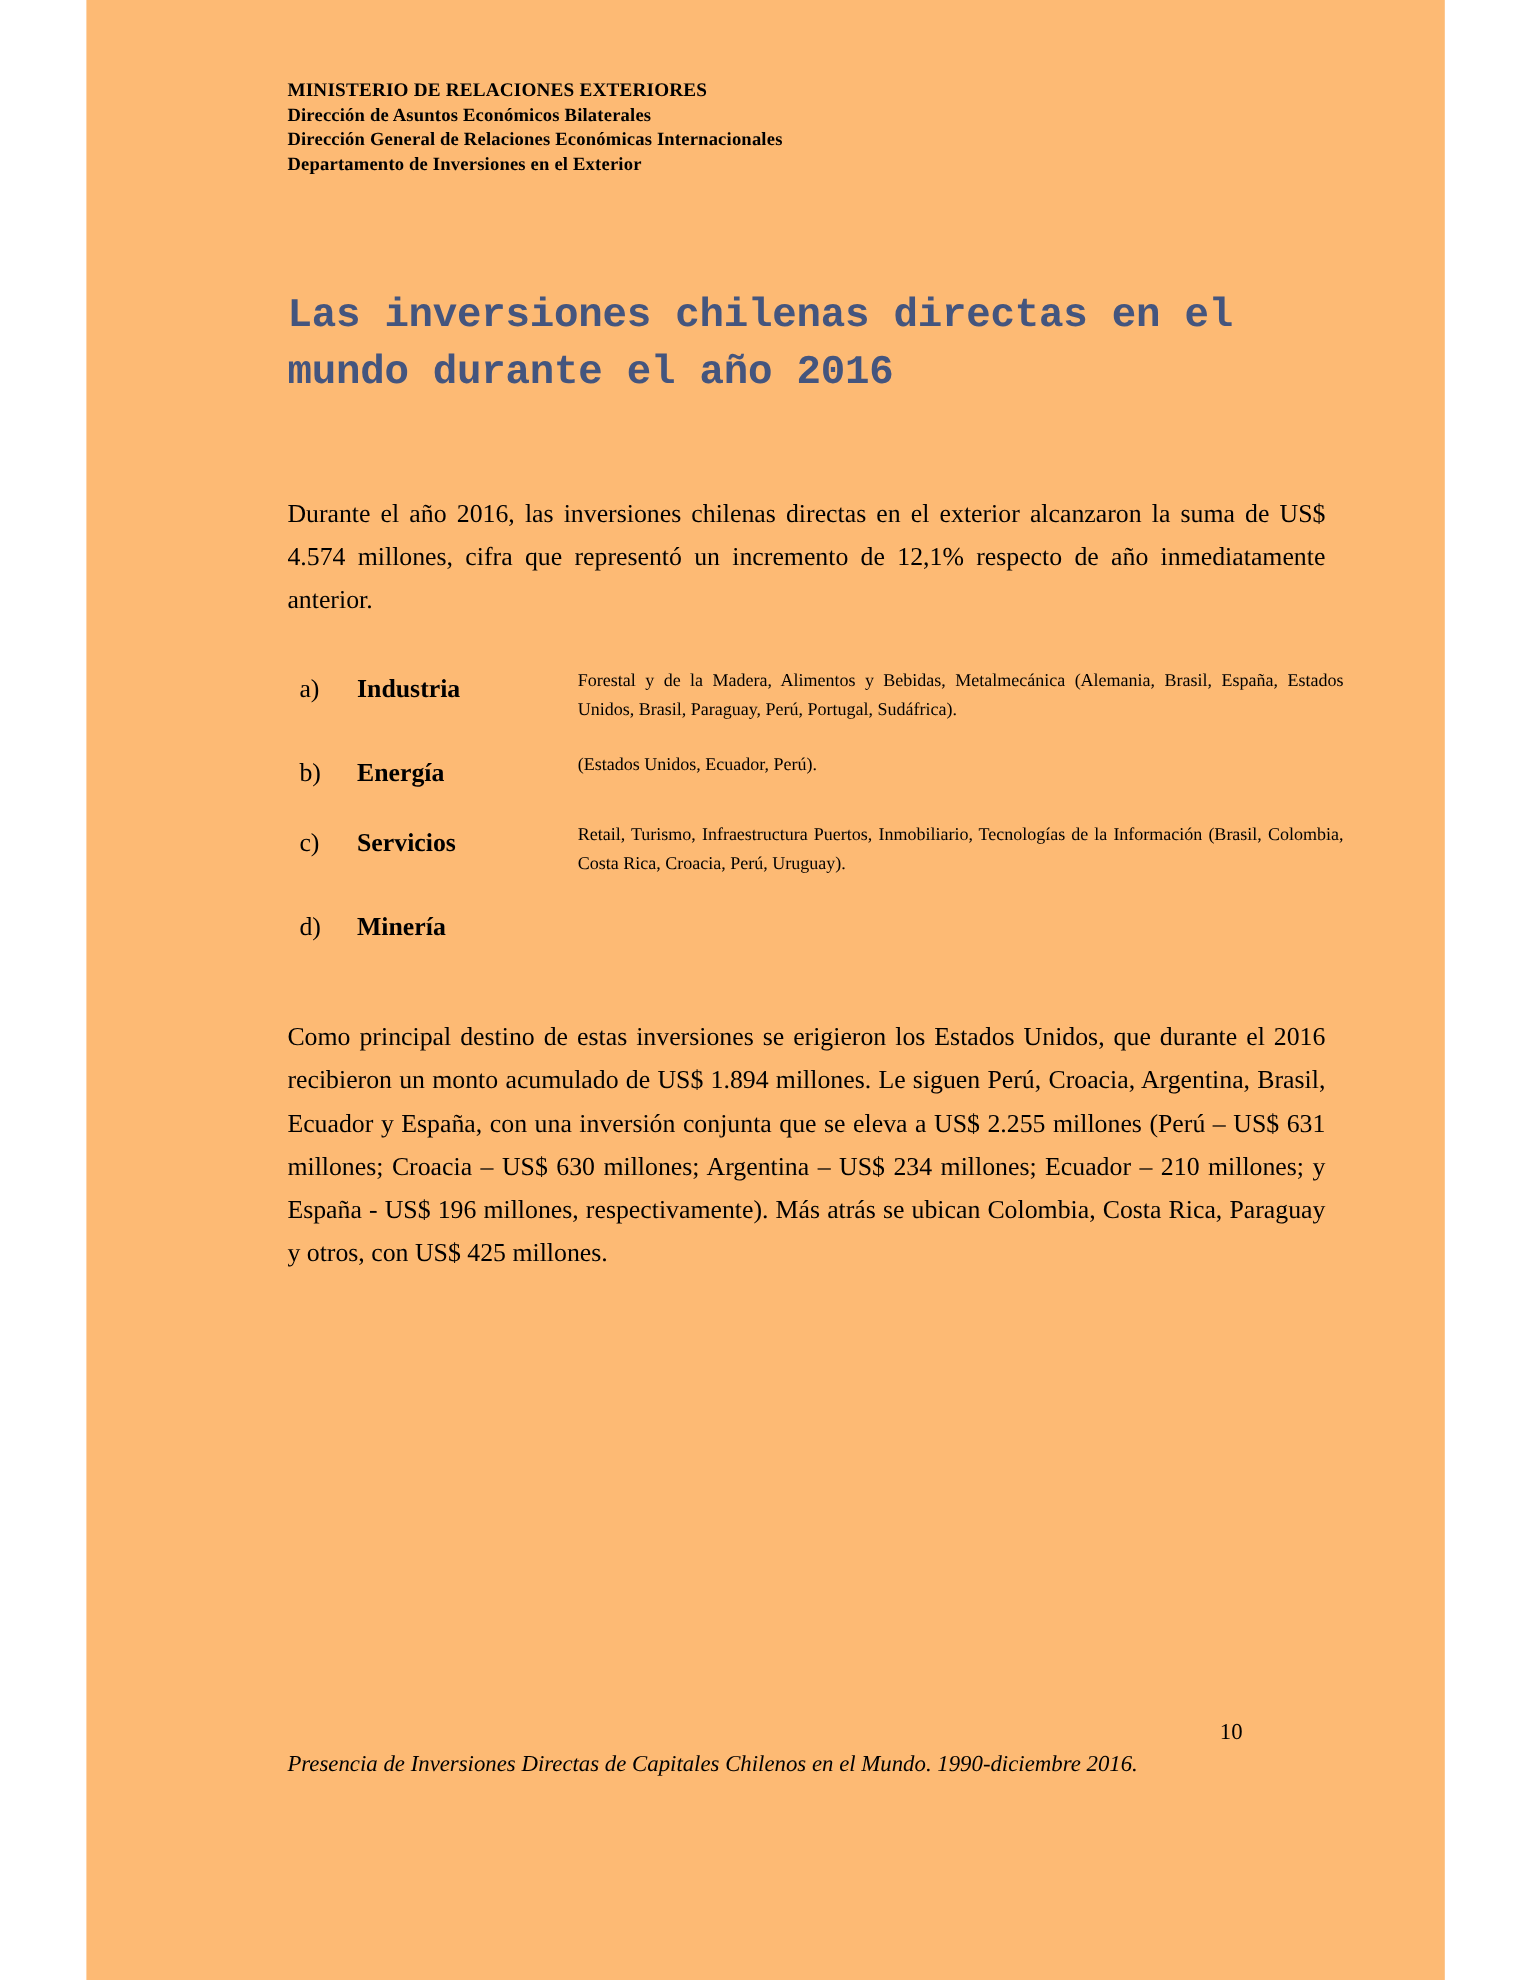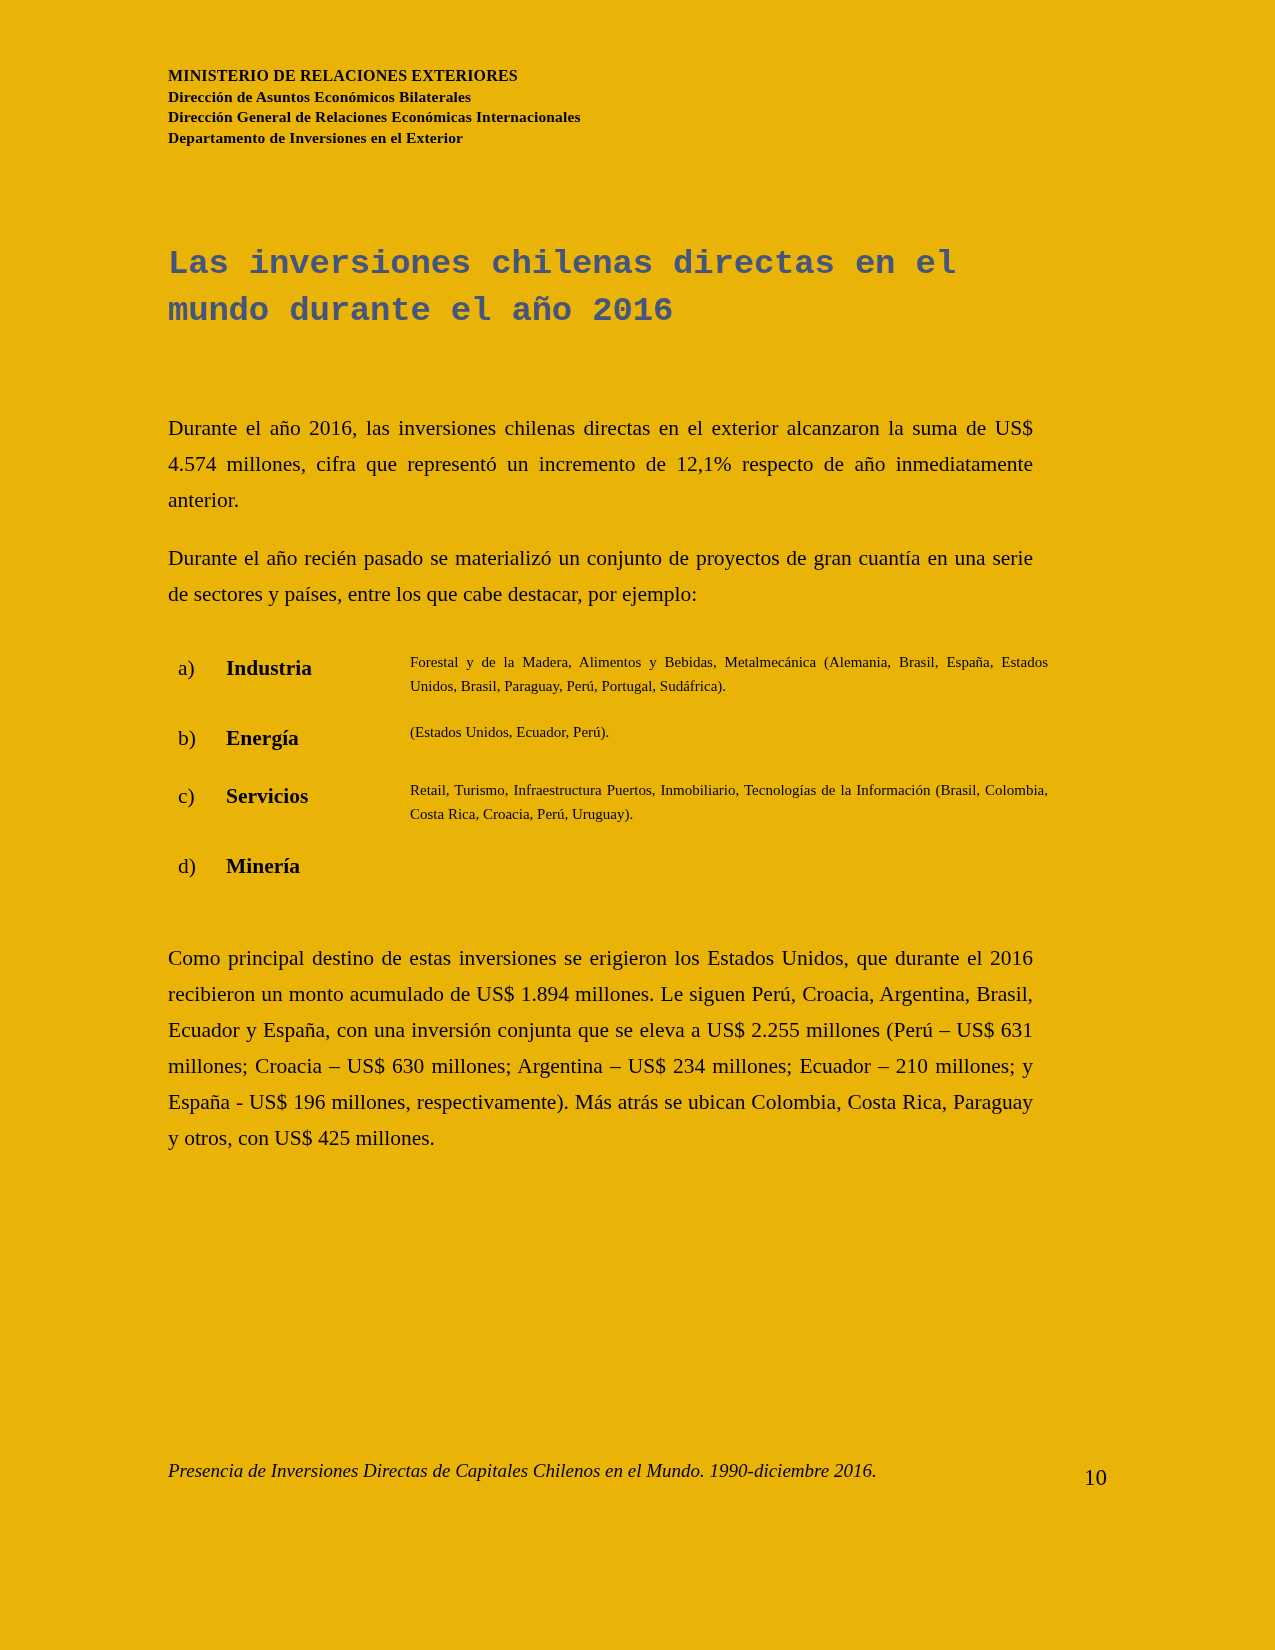--- a/index.html
+++ b/index.html
@@ -4,24 +4,24 @@
 <title>Las inversiones chilenas directas en el mundo durante el año 2016</title>
 <style>
   html, body {
     margin: 0;
     padding: 0;
     background: #ffffff;
   }
 
   .page {
     position: relative;
-    width: 1275px;
+    width: 1132px;
     height: 1650px;
     margin: 0 auto;
-    background: #eab308;
+    background: #fdba74;
     overflow: hidden;
     font-family: "Liberation Serif", "DejaVu Serif", serif;
     color: #000000;
     box-sizing: border-box;
   }
 
   
   .letterhead {
     position: absolute;
     left: 168px;
@@ -112,23 +112,22 @@
 
   .gap-after-list {
     height: 30px;
   }
 
   
   .page-number {
     position: absolute;
     right: 168px;
     top: 1432px;
-    font-size: 23px;
+    font-size: 19px;
     line-height: 24px;
-    margin-top: 34px;
   }
   .footer-note {
     position: absolute;
     left: 168px;
     top: 1458px;
     width: 900px;
     font-style: italic;
     font-size: 19px;
     line-height: 26px;
     white-space: nowrap;
@@ -145,21 +144,20 @@
     <div class="lh-line">Dirección General de Relaciones Económicas Internacionales</div>
     <div class="lh-line">Departamento de Inversiones en el Exterior</div>
   </div>
 
   <h1 class="doc-title" style="color: rgb(68, 85, 126);">Las inversiones chilenas directas en el mundo durante el año 2016</h1>
 
   <div class="body-wrap">
 
     <p class="para">Durante el año 2016, las inversiones chilenas directas en el exterior alcanzaron la suma de US$ 4.574 millones, cifra que representó un incremento de 12,1% respecto de año inmediatamente anterior.</p>
 
-    <p class="para tight">Durante el año recién pasado se materializó un conjunto de proyectos de gran cuantía en una serie de sectores y países, entre los que cabe destacar, por ejemplo:</p>
 
     <div class="list-block">
 
       <div class="list-row">
         <span class="li-marker">a)</span>
         <span class="li-term">Industria</span>
         <span class="li-desc">Forestal y de la Madera, Alimentos y Bebidas, Metalmecánica (Alemania, Brasil, España, Estados Unidos, Brasil, Paraguay, Perú, Portugal, Sudáfrica).</span>
       </div>
 
       <div class="list-row">

